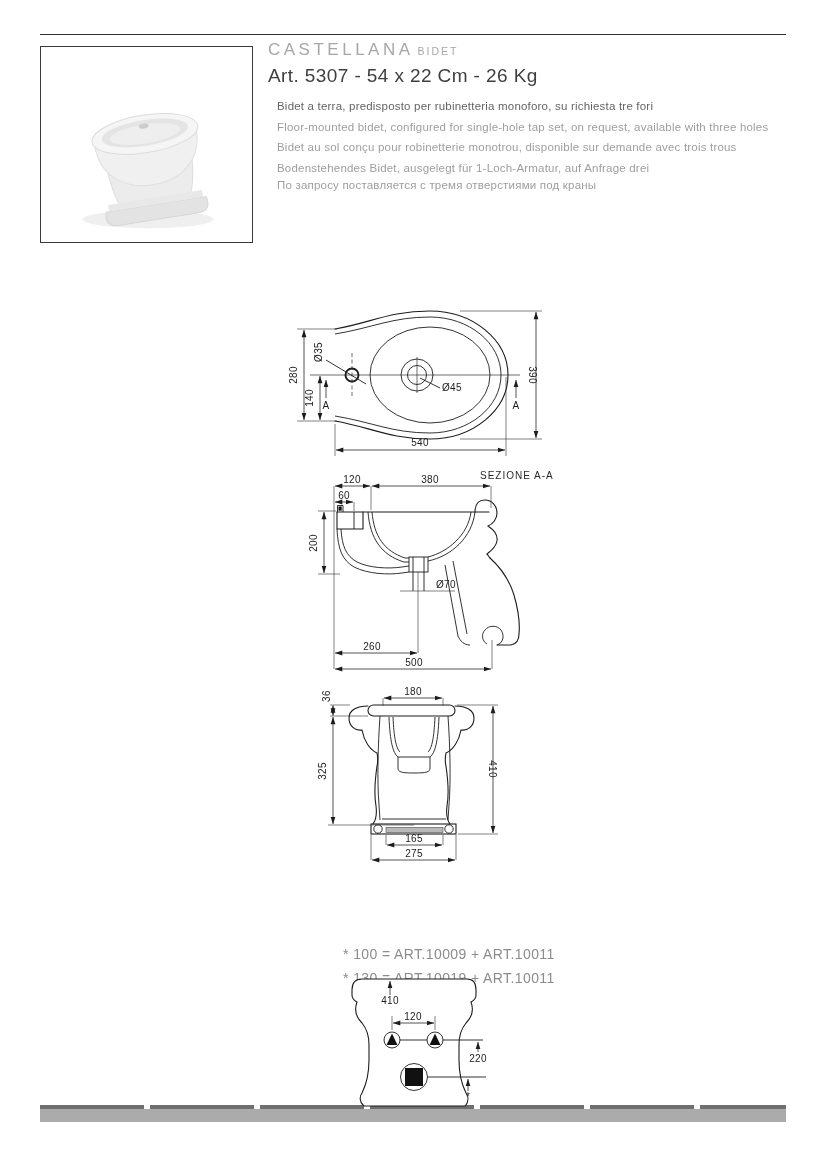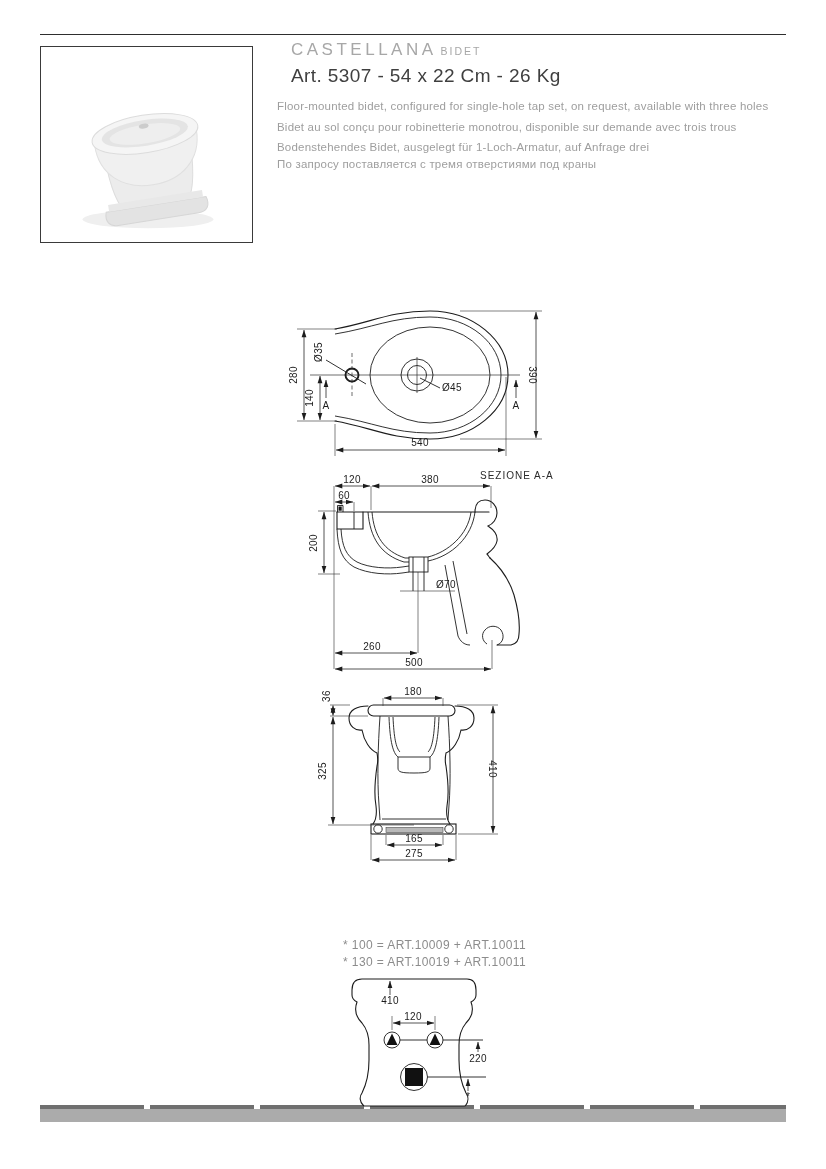--- a/index.html
+++ b/index.html
@@ -5,21 +5,21 @@
   * { box-sizing: border-box; }
   html,body { margin:0; padding:0; background:#fff; }
   body { width:826px; height:1169px; position:relative; font-family:"Liberation Sans",sans-serif; overflow:hidden; }
   .page { position:absolute; inset:0; background:#fff; }
 
   .top-rule { position:absolute; left:40px; top:34px; width:746px; height:1px; background:#2e2e2e; }
 
   .photo-box { position:absolute; left:40px; top:46px; width:213px; height:197px; border:1px solid #3a3a3a; background:#fff; }
   .photo-box svg { position:absolute; inset:0; }
 
-  .hdr { position:absolute; left:291px; top:40px; width:520px; }
+  .hdr { position:absolute; left:268px; top:40px; width:520px; }
   .series { font-size:17px; letter-spacing:3.5px; color:#a7a7a7; font-weight:400; }
   .category { font-size:10.5px; letter-spacing:2px; color:#a7a7a7; margin-left:4px; }
   .artline { font-size:19px; color:#3f3f3f; letter-spacing:0.4px; margin-top:5px; }
 
   .desc { position:absolute; left:277px; top:96px; width:520px; }
   .desc p { margin:0; font-size:11.5px; letter-spacing:0.2px; color:#9e9e9e; line-height:20.7px; white-space:nowrap; }
   .desc p.it { color:#646464; }
   .desc p.ru { line-height:12.6px; }
 
   .drawing { position:absolute; }
@@ -27,21 +27,21 @@
   svg text.ttl { font-size:10px; letter-spacing:1px; fill:#2a2a2a; }
   .ln   { stroke:#1c1c1c; stroke-width:1.1; fill:none; stroke-linecap:round; }
   .lnt  { stroke:#1c1c1c; stroke-width:0.9; fill:none; }
   .dim  { stroke:#1c1c1c; stroke-width:0.75; fill:none; }
   .ext  { stroke:#2e2e2e; stroke-width:0.6; fill:none; }
   .cl   { stroke:#2e2e2e; stroke-width:0.7; fill:none; }
   .dash { stroke:#2e2e2e; stroke-width:0.7; fill:none; stroke-dasharray:4 2.5; }
   .whitefill { fill:#fff; }
 
   .notes { position:absolute; left:343px; top:938px; }
-  .notes p { margin:0 0 3px 0; font-size:12px; color:#8c8c8c; letter-spacing:0.4px; white-space:nowrap;text-align:right; }
+  .notes p { margin:8px 0 3px 0; font-size:14px; color:#8c8c8c; letter-spacing:0.4px; white-space:nowrap;text-align:right; }
 
   .floor { position:absolute; left:40px; top:1105px; width:746px; height:17px; background:#ababab; z-index:1; }
   .floor .seg { position:absolute; left:0; top:0; width:100%; height:4px;
     background:repeating-linear-gradient(90deg,#6f6f6f 0 104px,#ffffff 104px 110px); }
   .rear-svg { z-index:2; }
 </style>
 </head>
 <body>
 
 <div class="page">
@@ -76,20 +76,21 @@
   </div>
 
   <div class="hdr">
     <div>
       <span class="series">CASTELLANA</span><span class="category">BIDET</span>
     </div>
     <div class="artline">Art. 5307 - 54 x 22 Cm - 26 Kg</div>
   </div>
 
   <div class="desc">
+    <p class="it">Bidet a terra, predisposto per rubinetteria monoforo, su richiesta tre fori</p>
     <p>Floor-mounted bidet, configured for single-hole tap set, on request, available with three holes</p>
     <p>Bidet au sol conçu pour robinetterie monotrou, disponible sur demande avec trois trous</p>
     <p>Bodenstehendes Bidet, ausgelegt für 1-Loch-Armatur, auf Anfrage drei</p>
     <p class="ru">По запросу поставляется с тремя отверстиями под краны</p>
   </div>
 
   <svg class="drawing" style="left:283px; top:300px;" width="277" height="160" viewBox="283 300 277 160">
     <g>
       <path class="ln" d="M335,329 C370,323 390,311 430,311 C473,311 508,340 508,375 C508,410 473,439 430,439 C390,439 370,427 335,421"></path>
       <path class="lnt" d="M335,334 C372,328 392,317 430,317 C469,317 501,343 501,375 C501,407 469,433 430,433 C392,433 372,422 335,416"></path>

